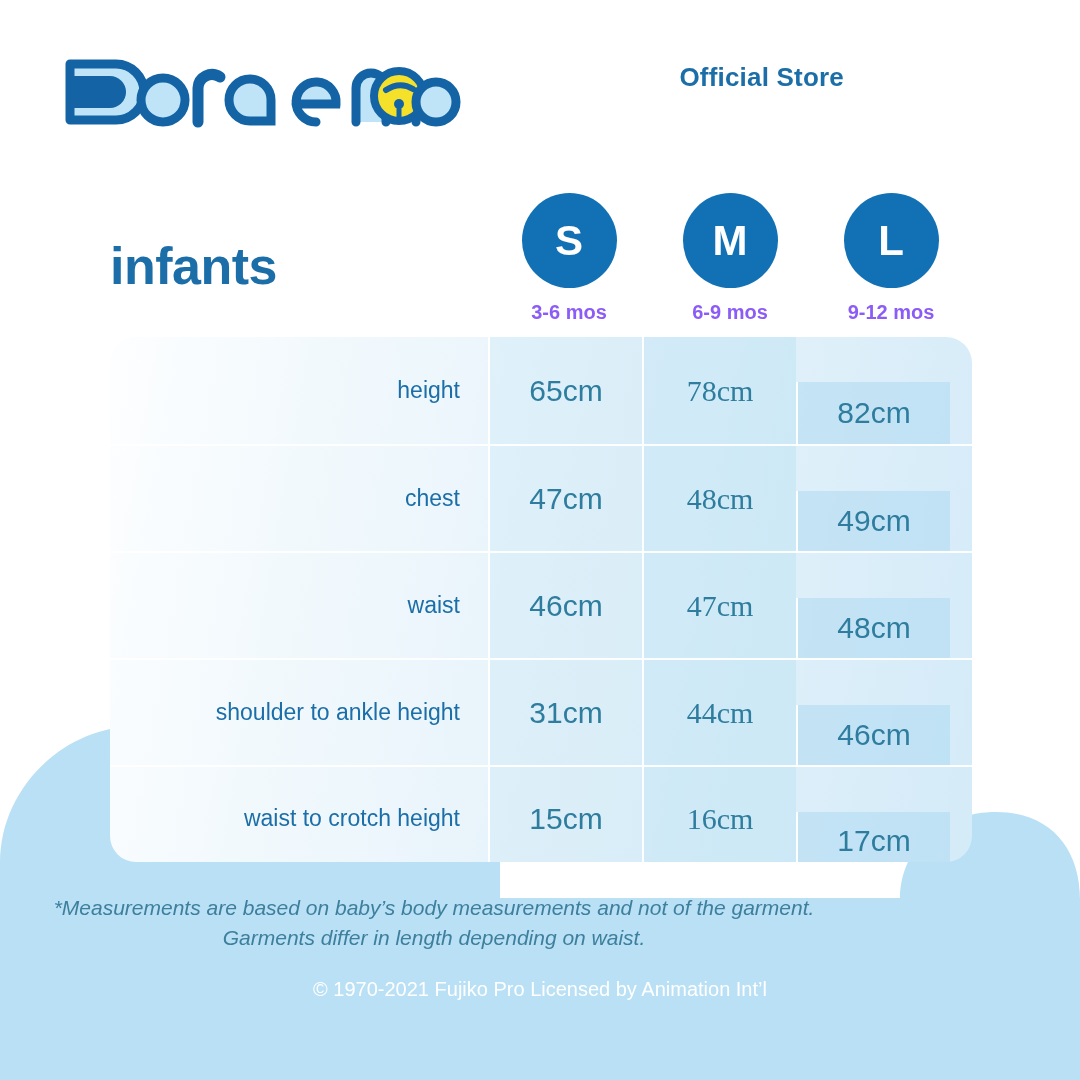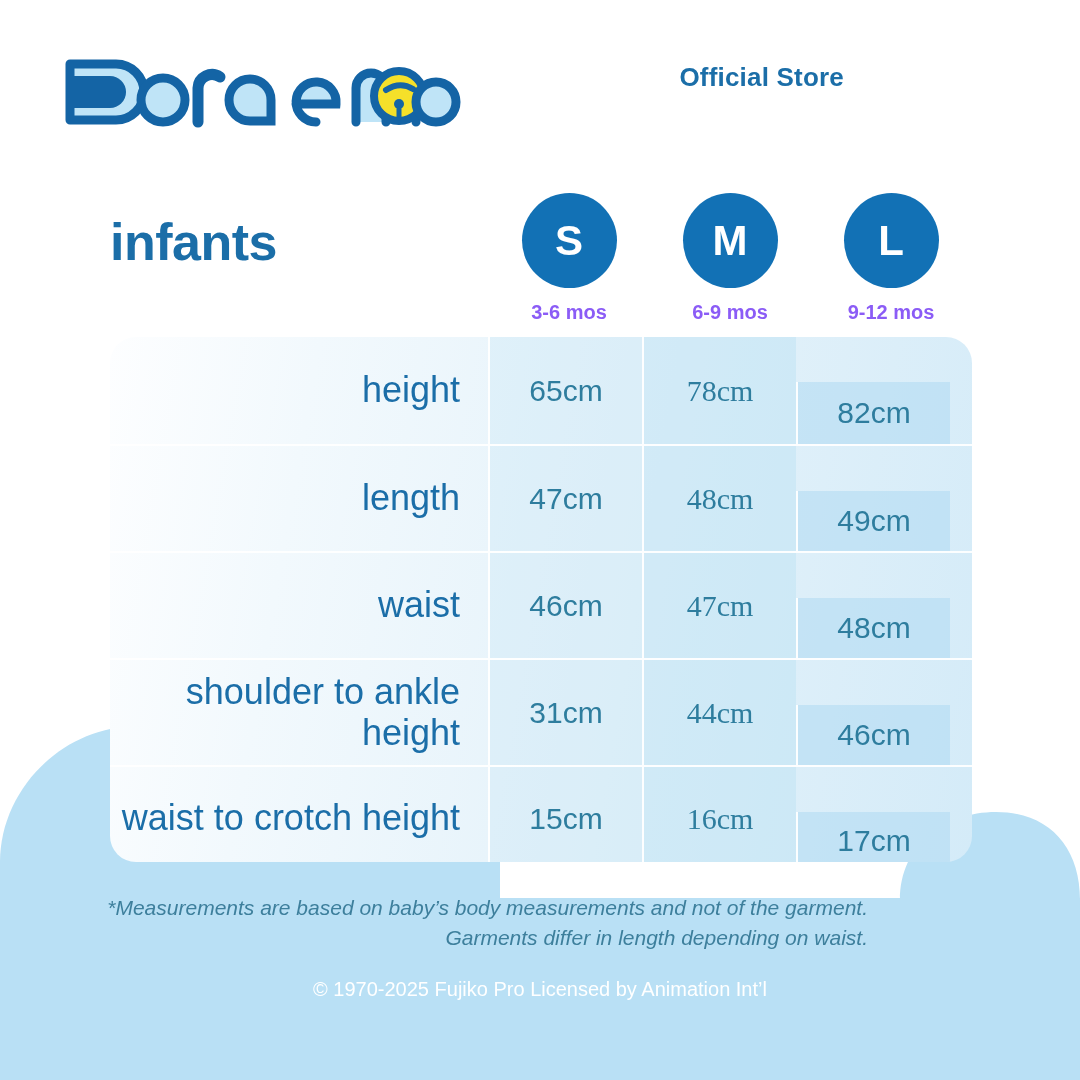--- a/index.html
+++ b/index.html
@@ -23,21 +23,21 @@
   .official-store {
     position:absolute; right:52px; top:62px;
     font-size:26px; font-weight:bold; letter-spacing:.2px;
     color:#1b6ea8;
   }
 
   
   .size-head { position:absolute; left:0; top:0; width:1080px; height:330px; z-index:3; }
 
   .title-infants {
-    position:absolute; left:110px; top:212px;
+    position:absolute; left:110px; top:236px;
     font-size:52px; font-weight:bold; color:#1b6ea8;
     letter-spacing:-.5px;
   }
 
   .badge-col { position:absolute; top:193px; width:162px; text-align:center; }
   .badge-col.s { left:488px; }
   .badge-col.m { left:649px; }
   .badge-col.l { left:810px; }
 
   .badge-circle {
@@ -59,37 +59,37 @@
     z-index:2;
   }
   .row { display:flex; height:107px; position:relative; }
   .row + .row { border-top:2px solid rgba(255,255,255,.92); }
   .row:last-child { height:105px; }
 
   .cell-label {
     width:378px; flex:none;
     display:flex; align-items:center; justify-content:flex-end;
     padding-right:28px;
-    font-size:36px; color:#1b6ea8; font-weight:400;
+    font-size:23px; color:#1b6ea8; font-weight:400;
     text-align:right; line-height:1.12;
   }
   .cell-val {
     width:154px; flex:none;
     display:flex; align-items:center; justify-content:center;
     font-size:30px; color:#2e7d9e; font-weight:300;
     border-left:2px solid rgba(255,255,255,.95);
   }
   .c1 { background:rgba(196,228,245,.30); }
   .c2 { background:rgba(184,223,244,.42);font-family:Liberation Serif, serif; }
   .c3 { background:rgba(172,217,242,.52);margin-top:45px; }
 
   
   .footnote {
     position:absolute; left:0; top:893px; width:868px;
-    text-align:right; font-style:italic;
+    text-align:center; font-style:italic;
     font-size:21px; line-height:1.45; color:#3d7f9c;
     z-index:3;
   }
   .copyright {
     position:absolute; left:0; top:978px; width:1080px;
     text-align:center; font-size:20px; color:#ffffff;
     z-index:3;
   }
 </style>
 </head>
@@ -163,21 +163,21 @@
 <div class="table">
 
   <div class="row">
     <div class="cell-label">height</div>
     <div class="cell-val c1">65cm</div>
     <div class="cell-val c2">78cm</div>
     <div class="cell-val c3">82cm</div>
   </div>
 
   <div class="row">
-    <div class="cell-label">length</div>
+    <div class="cell-label">chest</div>
     <div class="cell-val c1">47cm</div>
     <div class="cell-val c2">48cm</div>
     <div class="cell-val c3">49cm</div>
   </div>
 
   <div class="row">
     <div class="cell-label">waist</div>
     <div class="cell-val c1">46cm</div>
     <div class="cell-val c2">47cm</div>
     <div class="cell-val c3">48cm</div>
@@ -196,13 +196,13 @@
     <div class="cell-val c2">16cm</div>
     <div class="cell-val c3">17cm</div>
   </div>
 </div>
 
 <div class="footnote">
   <div>*Measurements are based on baby’s body measurements and not of the garment.</div>
   <div>Garments differ in length depending on waist.</div>
 </div>
 
-<div class="copyright">© 1970-2025 Fujiko Pro Licensed by Animation Int’l</div>
+<div class="copyright">© 1970-2021 Fujiko Pro Licensed by Animation Int’l</div>
 
 </body></html>

